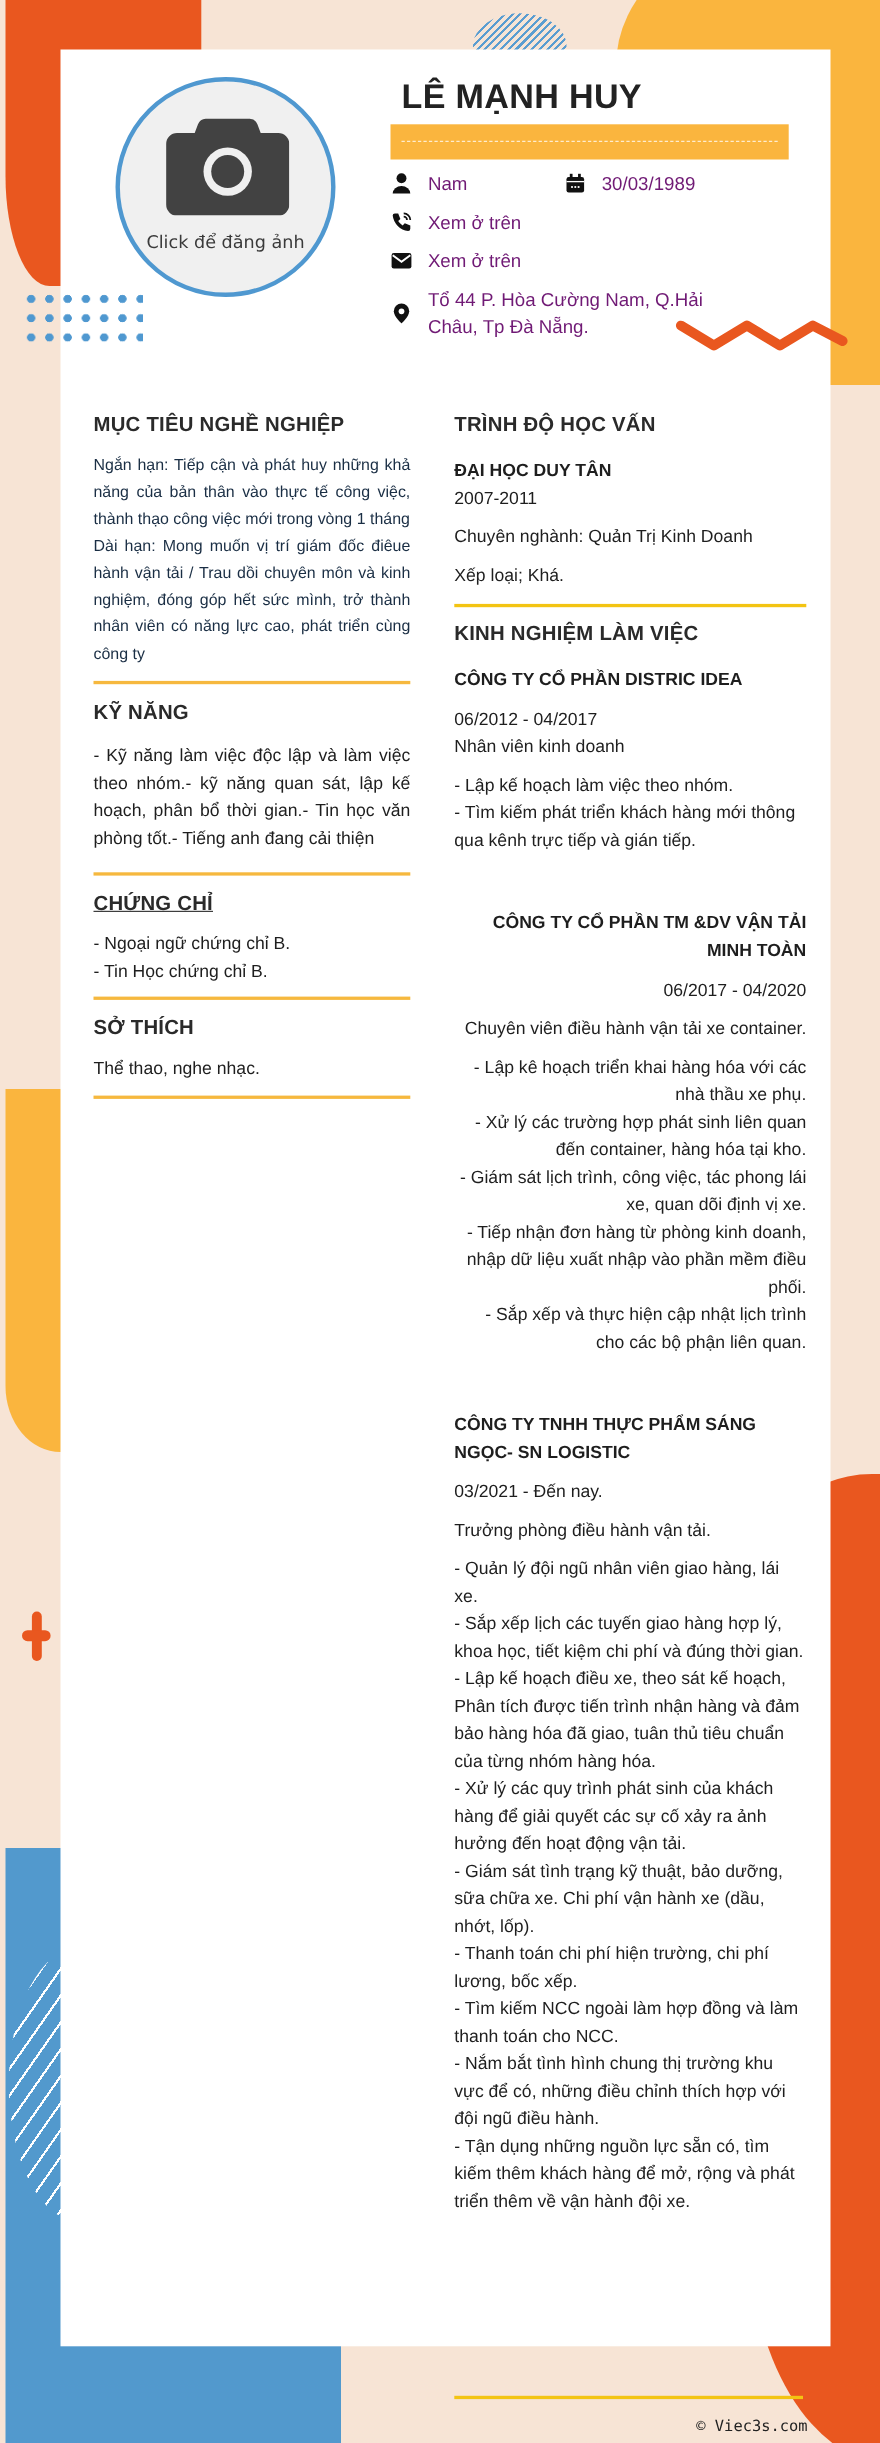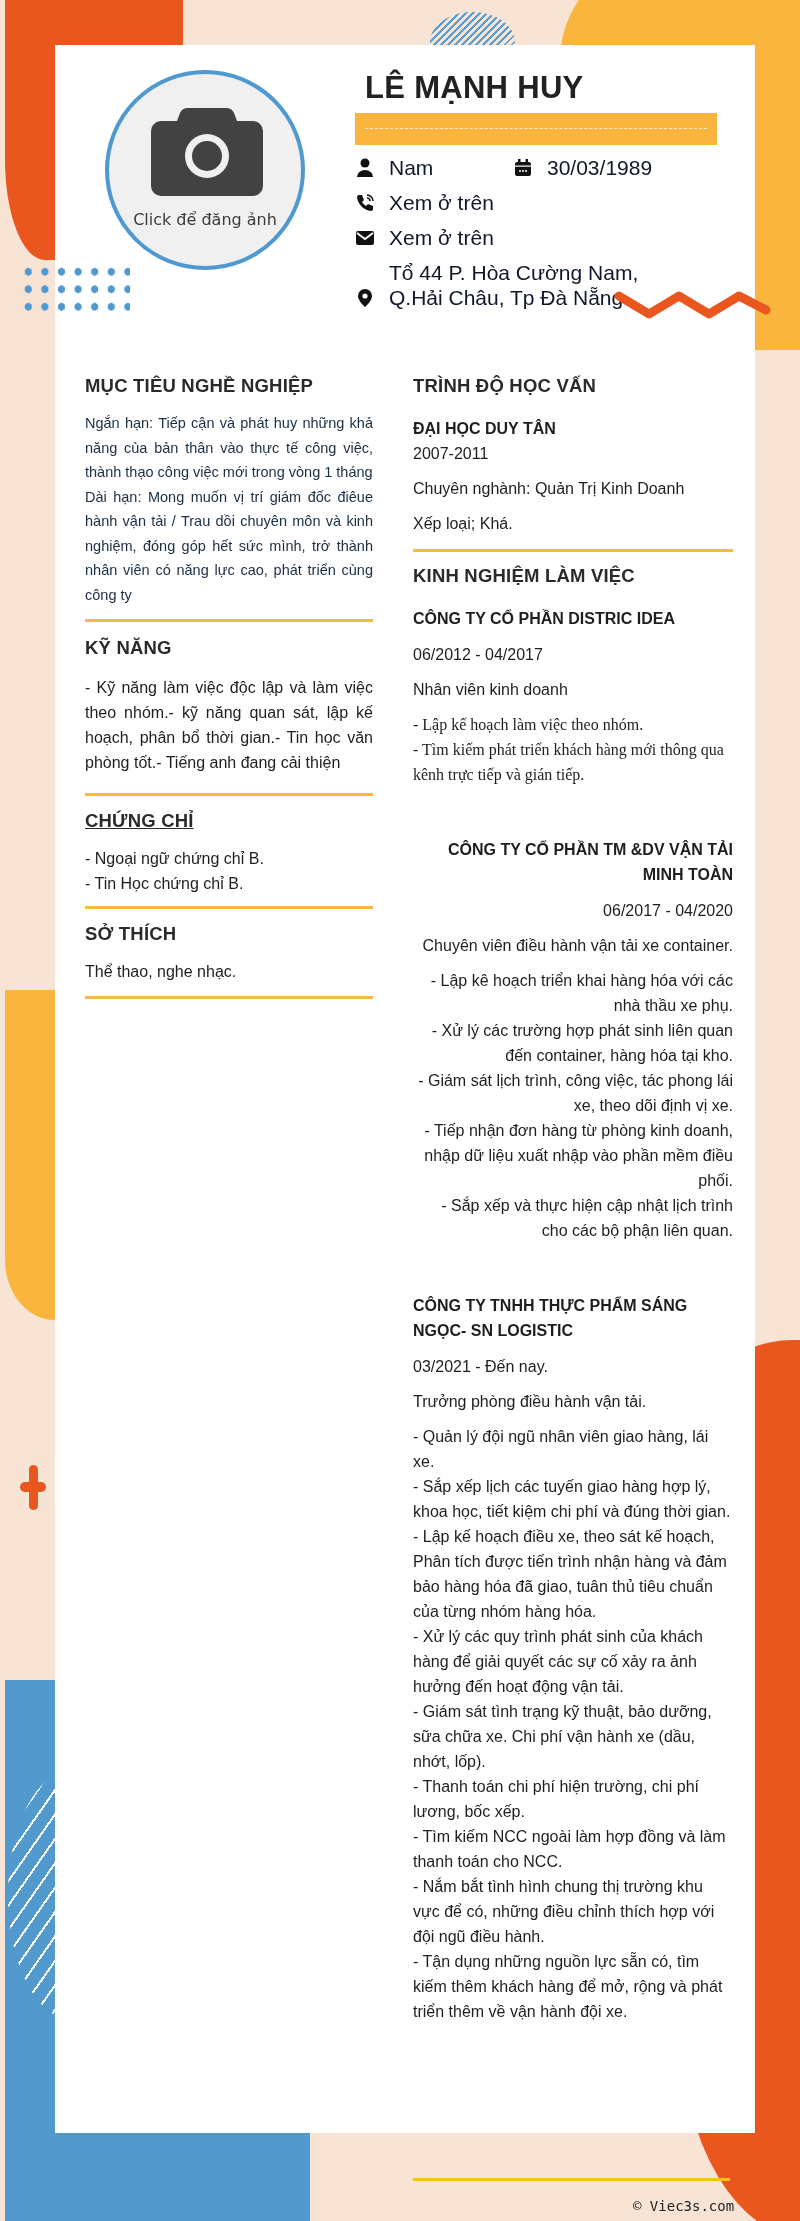--- a/index.html
+++ b/index.html
@@ -77,22 +77,22 @@
   }
   .name-bar {
     position: absolute; left: 300px; top: 68px; width: 362px; height: 32px;
     background: #fab53e;
   }
   .name-bar::after {
     content: ""; position: absolute; left: 10px; right: 10px; top: 15px;
     border-top: 1.5px dashed rgba(255,255,255,0.75);
   }
   .contact-row {
-    position: absolute; display: flex; align-items: flex-end;
-    font-size: 21px; color: #0f172a; line-height: 25px;
+    position: absolute; display: flex; align-items: center;
+    font-size: 17px; color: #701a75; line-height: 25px;
   }
   .contact-row .ic { width: 22px; height: 22px; margin-right: 12px; flex: 0 0 22px; margin-top: 1px; }
   .contact-row .ic svg { width: 20px; height: 20px; display: block; }
 
   .col-left { position: absolute; left: 30px; top: 330px; width: 288px; }
   .col-right { position: absolute; left: 358px; top: 330px; width: 320px; }
   .sec-title {
     font-size: 18.5px; font-weight: bold; color: #2a2a2a; letter-spacing: 0.2px;
   }
   .rule { height: 3px; background: #f6b83e; margin: 0; }
@@ -218,35 +218,35 @@
     <div class="p-line" style="margin-top:0;">2007-2011</div>
     <div class="p-line" style="margin-top:10px;">Chuyên nghành: Quản Trị Kinh Doanh</div>
     <div class="p-line" style="margin-top:10px;">Xếp loại; Khá.</div>
     <div class="rule-y" style="margin-top:13px;"></div>
 
     <div class="sec-title" style="margin-top:13px;">KINH NGHIỆM LÀM VIỆC</div>
 
     <div style="margin-top:19px;">
       <div class="sub-title">CÔNG TY CỔ PHẦN DISTRIC IDEA</div>
       <div class="p-line" style="margin-top:11px;">06/2012 - 04/2017</div>
-      <div class="p-line" style="margin-top:10px;">Nhân viên kinh doanh</div>
-      <div style="margin-top:10px;font-family:Liberation Serif, serif;">
+      <div class="p-line" style="">Nhân viên kinh doanh</div>
+      <div style="margin-top:10px;">
         <div class="p-line">- Lập kế hoạch làm việc theo nhóm.</div>
         <div class="p-line">- Tìm kiếm phát triển khách hàng mới thông qua kênh trực tiếp và gián tiếp.</div>
       </div>
     </div>
 
     <div style="margin-top:50px;text-align:right;">
       <div class="sub-title">CÔNG TY CỔ PHẦN TM &amp;DV VẬN TẢI MINH TOÀN</div>
       <div class="p-line" style="margin-top:11px;">06/2017 - 04/2020</div>
       <div class="p-line" style="margin-top:10px;">Chuyên viên điều hành vận tải xe container.</div>
       <div style="margin-top:10px;">
         <div class="p-line">- Lập kê hoạch triển khai hàng hóa với các nhà thầu xe phụ.</div>
         <div class="p-line">- Xử lý các trường hợp phát sinh liên quan đến container, hàng hóa tại kho.</div>
-        <div class="p-line">- Giám sát lịch trình, công việc, tác phong lái xe, theo dõi định vị xe.</div>
+        <div class="p-line">- Giám sát lịch trình, công việc, tác phong lái xe, quan dõi định vị xe.</div>
         <div class="p-line">- Tiếp nhận đơn hàng từ phòng kinh doanh, nhập dữ liệu xuất nhập vào phần mềm điều phối.</div>
         <div class="p-line">- Sắp xếp và thực hiện cập nhật lịch trình cho các bộ phận liên quan.</div>
       </div>
     </div>
 
     <div style="margin-top:50px;">
       <div class="sub-title">CÔNG TY TNHH THỰC PHẨM SÁNG NGỌC- SN LOGISTIC</div>
       <div class="p-line" style="margin-top:11px;">03/2021 - Đến nay.</div>
       <div class="p-line" style="margin-top:10px;">Trưởng phòng điều hành vận tải.</div>
       <div style="margin-top:10px;">

